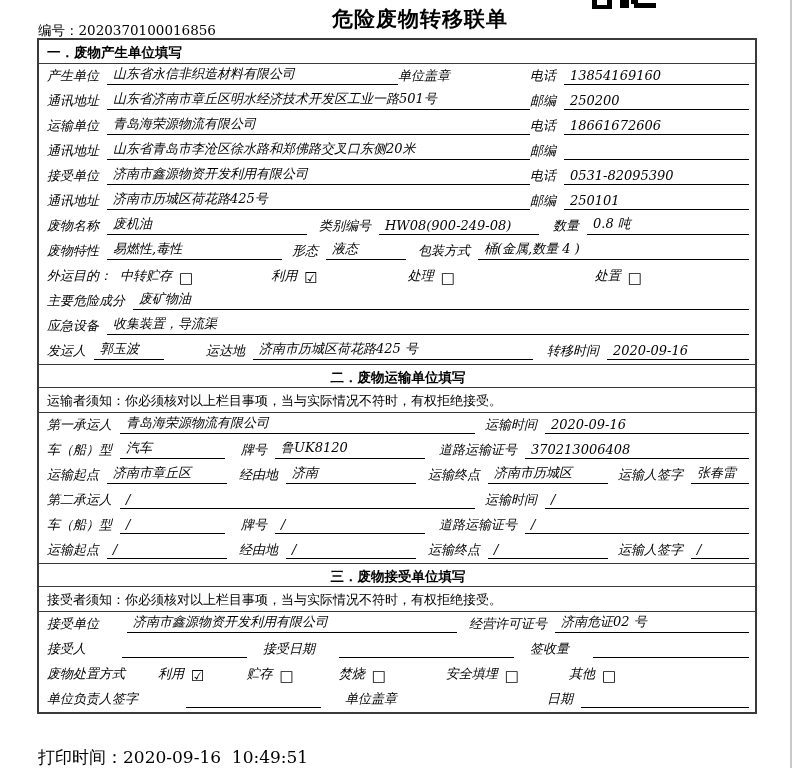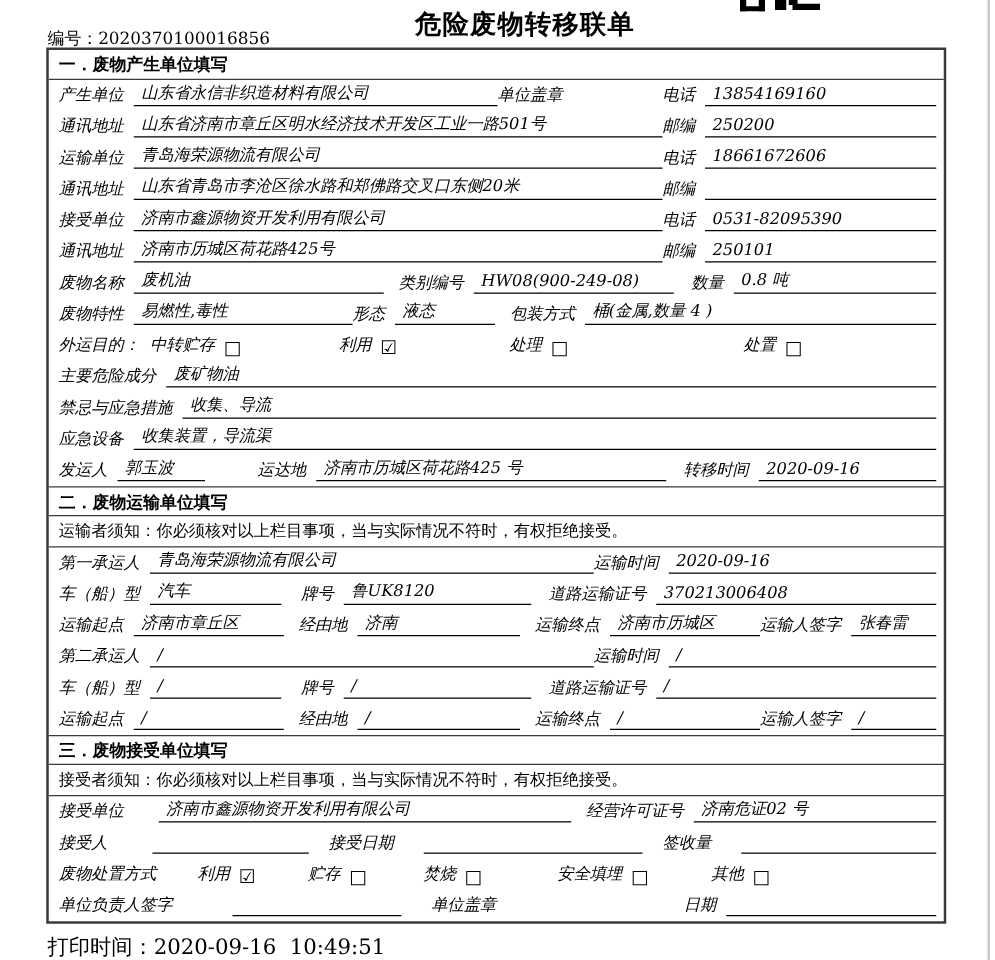--- a/index.html
+++ b/index.html
@@ -14,32 +14,32 @@
   .doc-title{position:absolute;left:332px;top:5px;font-size:21px;font-weight:bold;letter-spacing:1px;white-space:nowrap;}
   .qr{position:absolute;left:578px;top:0;width:80px;height:12px;}
   .qr .q1{position:absolute;left:14px;top:0;width:20px;height:9px;box-sizing:border-box;border-left:5px solid #000;border-right:5px solid #000;border-bottom:4px solid #000;}
   .qr .q2{position:absolute;left:42px;top:0;width:9px;height:8px;background:#000;}
   .qr .q3{position:absolute;left:53px;top:0;width:7px;height:4px;background:#000;}
   .qr .q4{position:absolute;left:56px;top:3px;width:22px;height:5px;background:#000;}
   
   .form-box{position:absolute;left:37px;top:38px;width:720px;box-sizing:border-box;border:2px solid #3a3a3a;background:#fff;}
   .sec-title{font-weight:bold;font-size:13.5px;height:24px;line-height:22px;padding:1px 6px 0 8px;border-bottom:1.5px solid #3a3a3a;box-sizing:border-box;
     font-family:"DejaVu Sans","Liberation Sans",sans-serif;}
-  .sec-title.mid{border-top:1.5px solid #3a3a3a;}
+  .sec-title.mid{border-top:1.5px solid #3a3a3a;text-align:center;}
   .notice{height:25px;line-height:23px;padding:1px 6px 0 8px;border-bottom:1.5px solid #3a3a3a;box-sizing:border-box;white-space:nowrap;}
   .row{display:flex;align-items:flex-end;height:25px;padding:0 6px 4px 8px;box-sizing:border-box;font-style:italic;}
   .lbl{white-space:nowrap;margin-right:8px;flex:0 0 auto;}
   .val{border-bottom:1px solid #000;padding:0 4px 1px 6px;white-space:nowrap;flex:0 0 auto;min-height:15px;box-sizing:border-box;}
   .grow{flex:1 1 auto;}
   .plain{white-space:nowrap;flex:0 0 auto;}
   .w70{width:70px}.w80{width:80px}.w105{width:105px}.w120{width:120px}.w125{width:125px}
   .w130{width:130px}.w135{width:135px}.w150{width:150px}.w160{width:160px}.w175{width:175px}
   .w185{width:185px}.w200{width:200px}.w280{width:280px}.w330{width:330px}.w355{width:355px}
   .seal-w{width:132px}
-  .ml10{margin-left:0}.ml12{margin-left:12px}.ml14{margin-left:14px}.ml16{margin-left:16px}
+  .ml10{margin-left:10px}.ml12{margin-left:12px}.ml14{margin-left:14px}.ml16{margin-left:16px}
   .ml20{margin-left:20px}.ml24{margin-left:24px}.ml25{margin-left:25px}.ml28{margin-left:28px}
   .ml40{margin-left:40px}.ml42{margin-left:42px}.ml45{margin-left:45px}.ml50{margin-left:50px}
   .ml60{margin-left:60px}.ml78{margin-left:78px}.ml90{margin-left:90px}
   .ml140{margin-left:140px}.ml150{margin-left:150px}
   .cb{display:flex;align-items:flex-end;white-space:nowrap;flex:0 0 auto;}
   .cb .cb-label{margin-right:7px;margin-top:36px;}
   .cb .cb-box{font-family:"DejaVu Sans","Liberation Sans",sans-serif;font-size:15px;line-height:14px;}
   .print-time{position:absolute;left:38px;top:746px;font-size:17px;white-space:pre;}
 </style>
 </head>
@@ -142,24 +142,20 @@
         <span class="cb-label">处置</span>
         <span class="cb-box">□</span>
       </span>
     </div>
 
     <div class="row">
       <span class="lbl">主要危险成分</span>
       <span class="val grow">废矿物油</span>
     </div>
 
-    <div class="row">
-      <span class="lbl">禁忌与应急措施</span>
-      <span class="val grow">收集、导流</span>
-    </div>
 
     <div class="row">
       <span class="lbl">应急设备</span>
       <span class="val grow">收集装置，导流渠</span>
     </div>
 
     <div class="row">
       <span class="lbl">发运人</span>
       <span class="val w70">郭玉波</span>
       <span class="lbl ml42">运达地</span>

